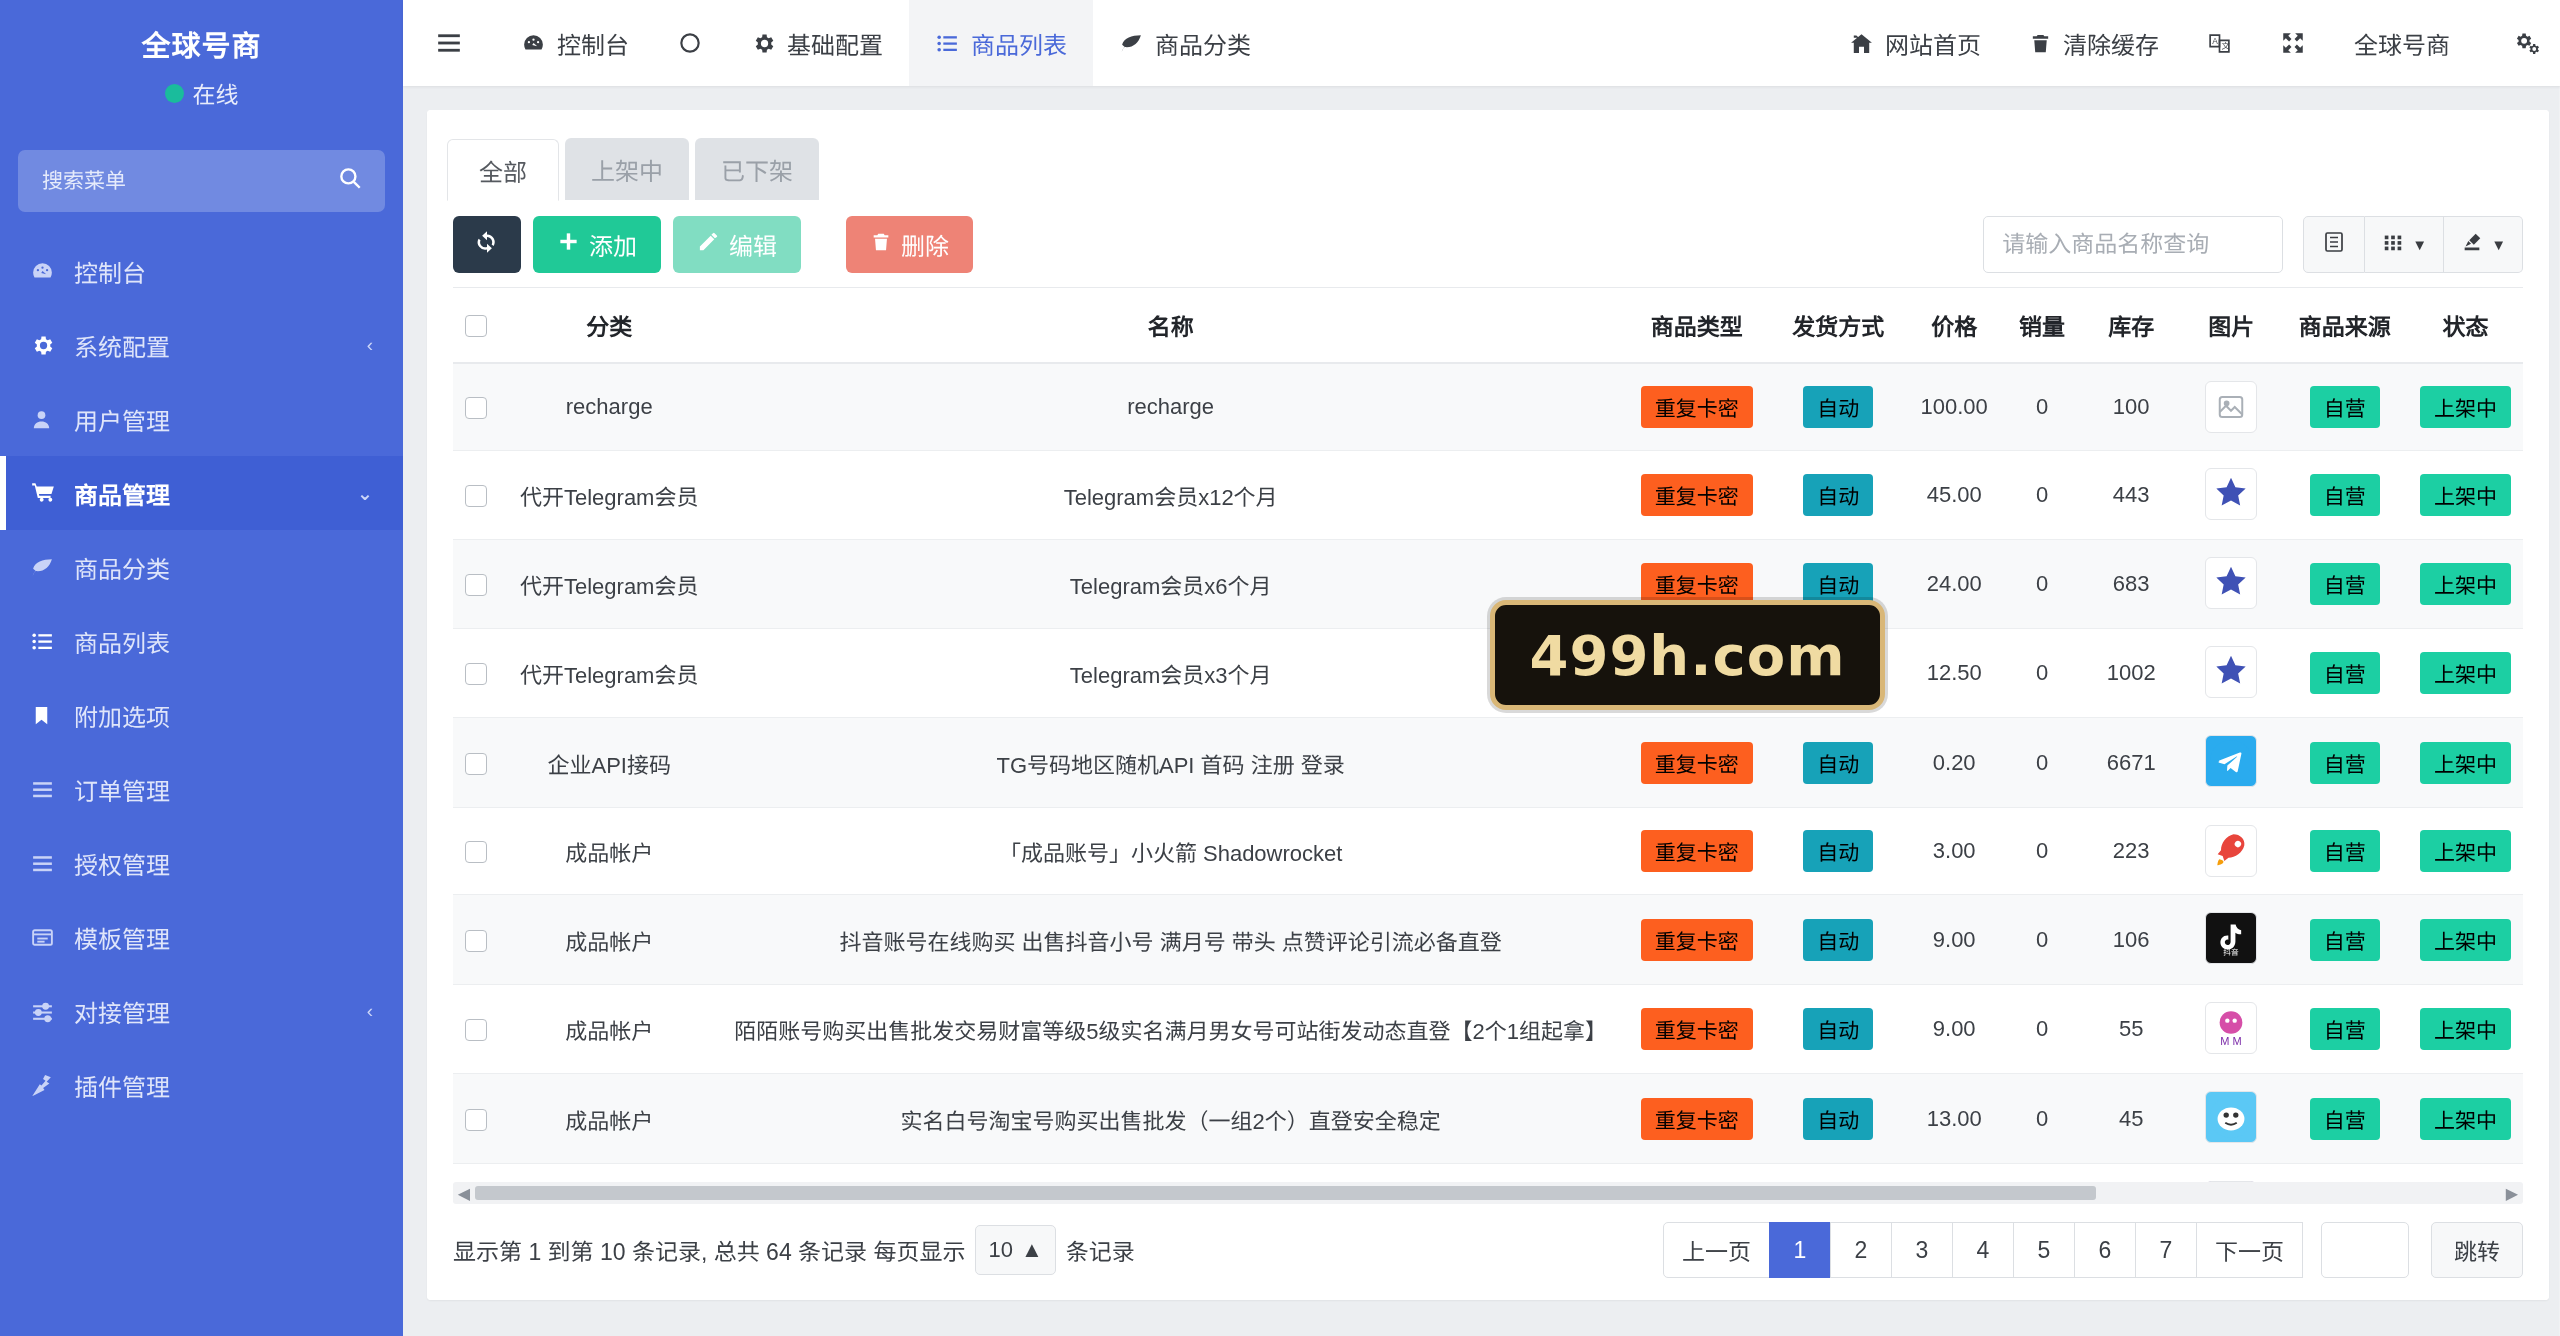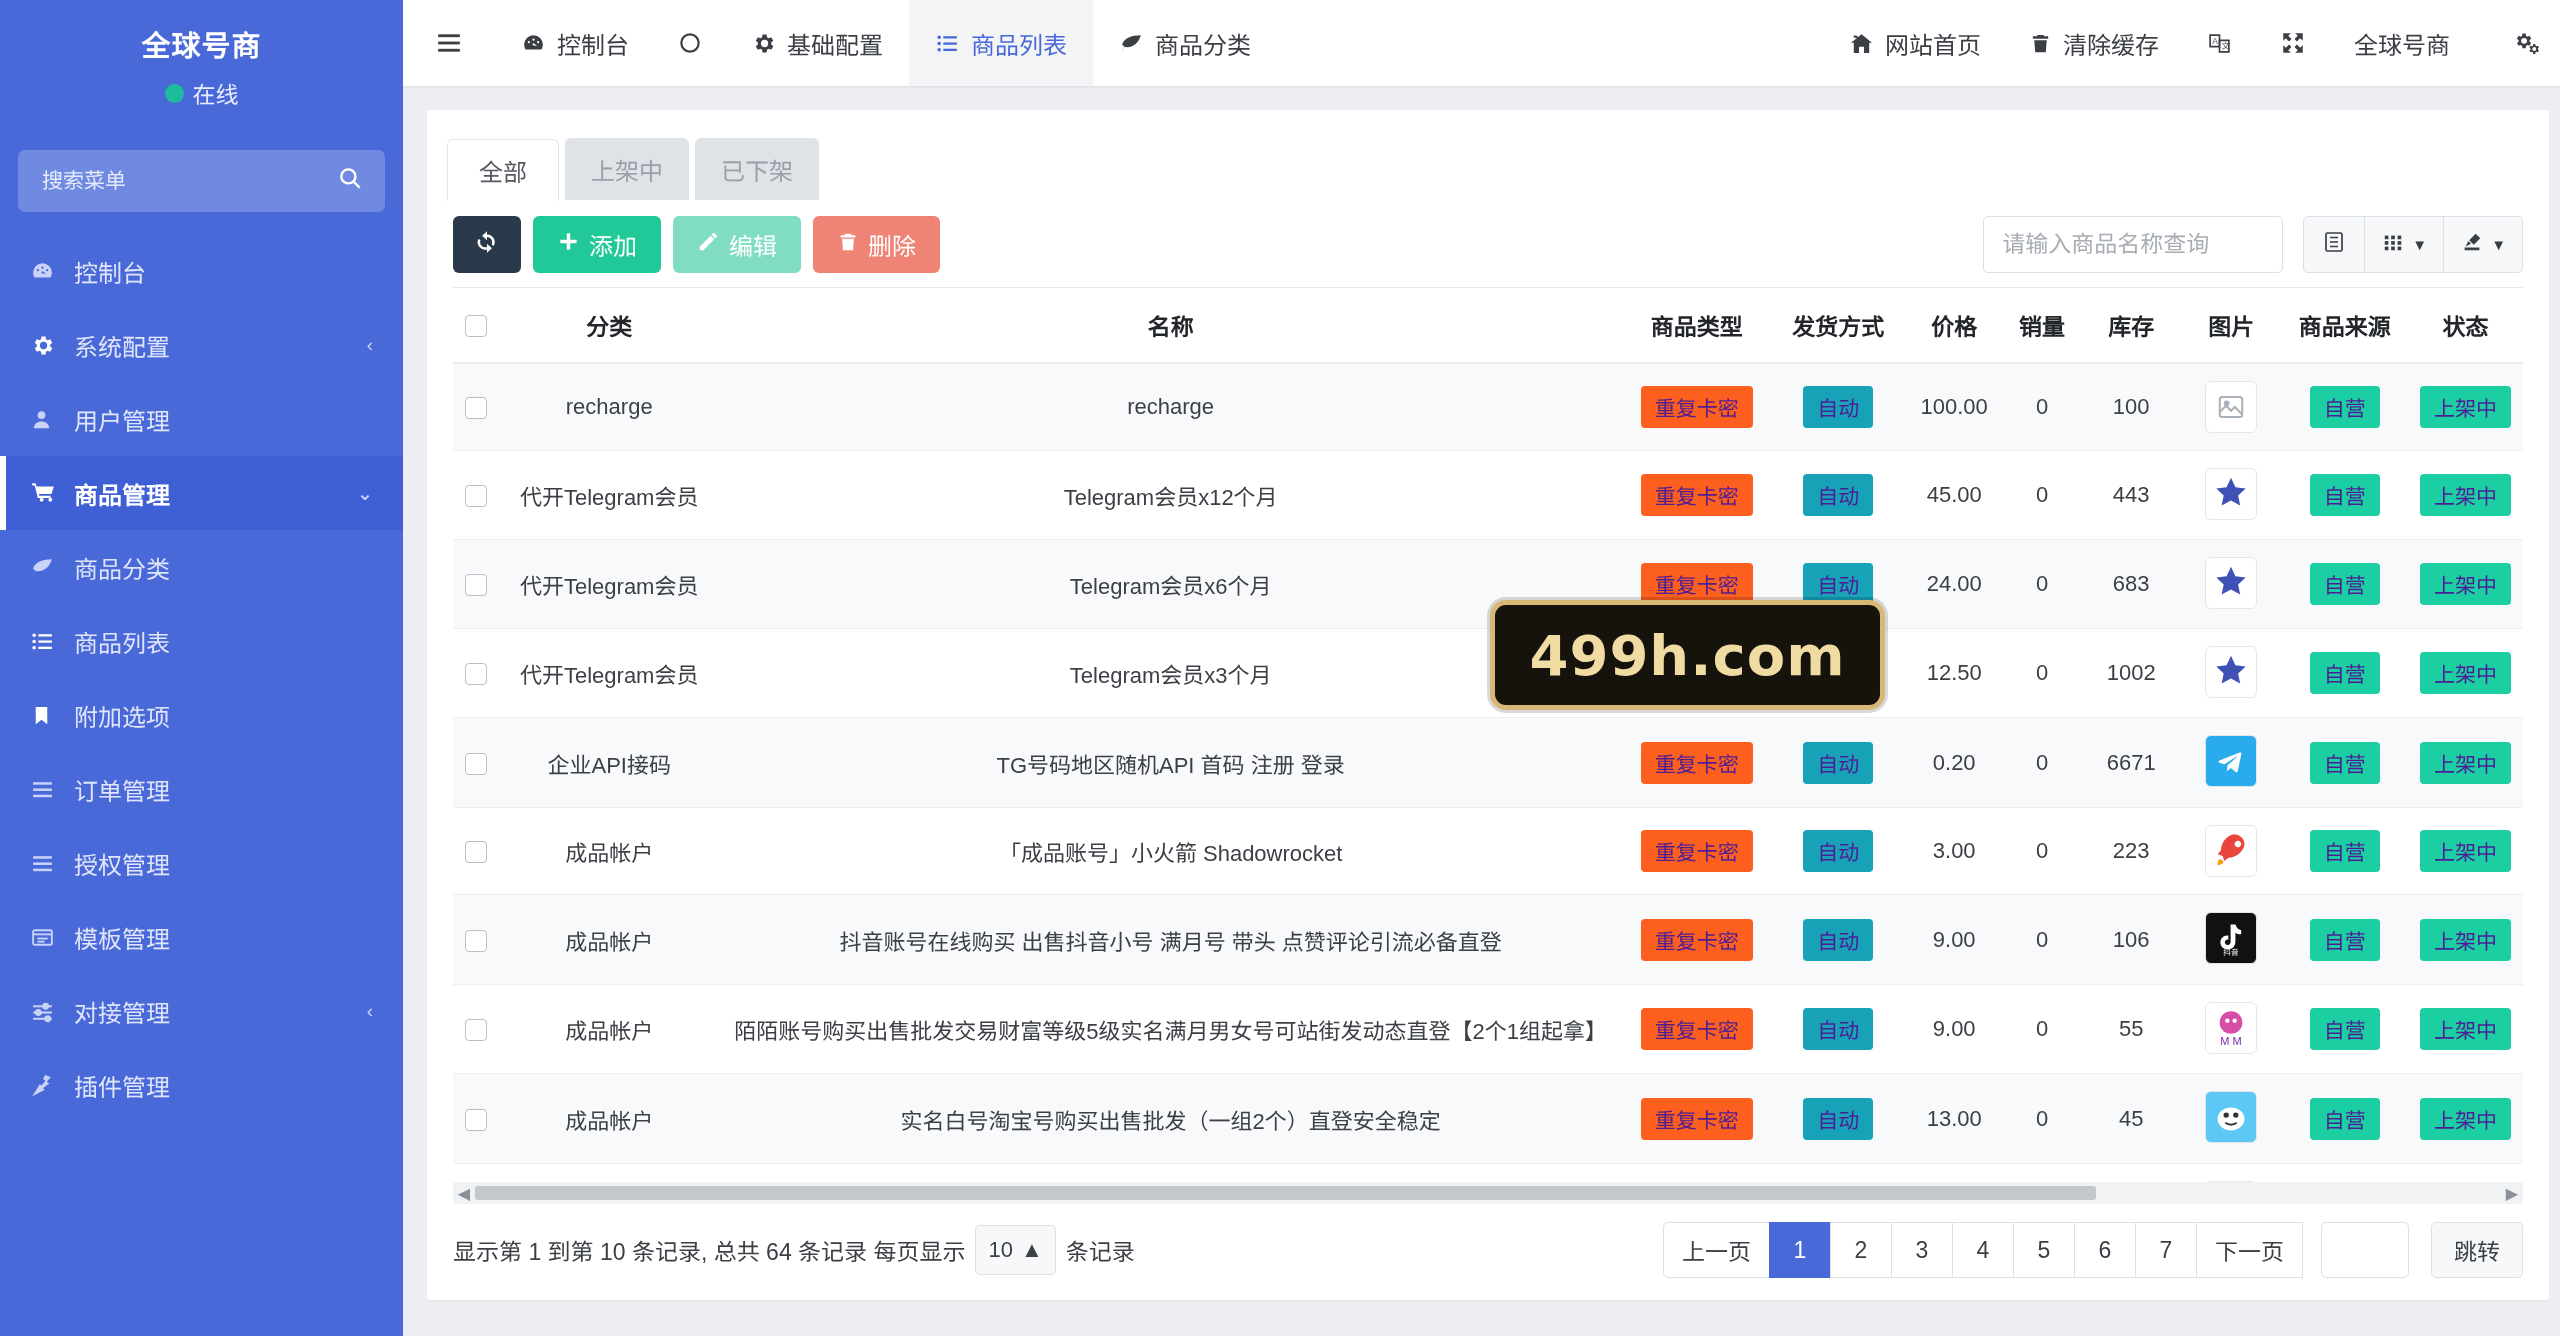--- a/index.html
+++ b/index.html
@@ -121,21 +121,21 @@
   }
   .btn {
     height: 57px; border-radius: 6px; border: 0; cursor: pointer;
     display: inline-flex; align-items: center; justify-content: center; gap: 9px;
     font-size: 24px; color: #fff; padding: 0 24px; margin-right: 12px;
     font-family: inherit;
   }
   .btn-refresh { background: #2b3a4a; width: 68px; padding: 0; }
   .btn-add { background: #20c997; }
   .btn-edit { background: #81ddc2; }
-  .btn-del { background: #ee8376; }
+  .btn-del { background: #ee8376; margin-left: 33px; }
 
   .toolbar-right { margin-left: auto; display: flex; align-items: center; }
   .search-input {
     width: 300px; height: 57px; border: 1px solid #dcdfe3; border-radius: 5px;
     padding: 0 18px; font-size: 23px; color: #555; outline: none; background:#fff;
     font-family: inherit;
   }
   .search-input::placeholder { color: #a8adb4; }
   .icon-group { display: flex; margin-left: 20px; }
   .icon-btn {
@@ -163,21 +163,21 @@
     text-align: center; vertical-align: middle;
     white-space: nowrap; overflow: hidden;
   }
   table.grid tr.odd td { background: #f8f9fa; }
   .cbx {
     width: 22px; height: 22px; border: 1px solid #b9bec4; border-radius: 4px;
     display: inline-block; background: #fff; cursor: pointer; vertical-align: middle;
   }
   .pill {
     display: inline-block; padding: 6px 14px; border-radius: 4px;
-    font-size: 21px; color: #4c1d95; white-space: nowrap;
+    font-size: 21px; color: #000000; white-space: nowrap;
   }
   .pill-type { background: #fd5f1f; }
   .pill-ship { background: #17a2b8; }
   .pill-src { background: #1ccfa3; }
   .pill-state { background: #1ccfa3; }
   .thumb {
     width: 52px; height: 52px; border-radius: 6px; display: inline-flex;
     align-items: center; justify-content: center; font-size: 24px;
     overflow: hidden; border: 1px solid #e4e6e9; background: #fff;
   }

